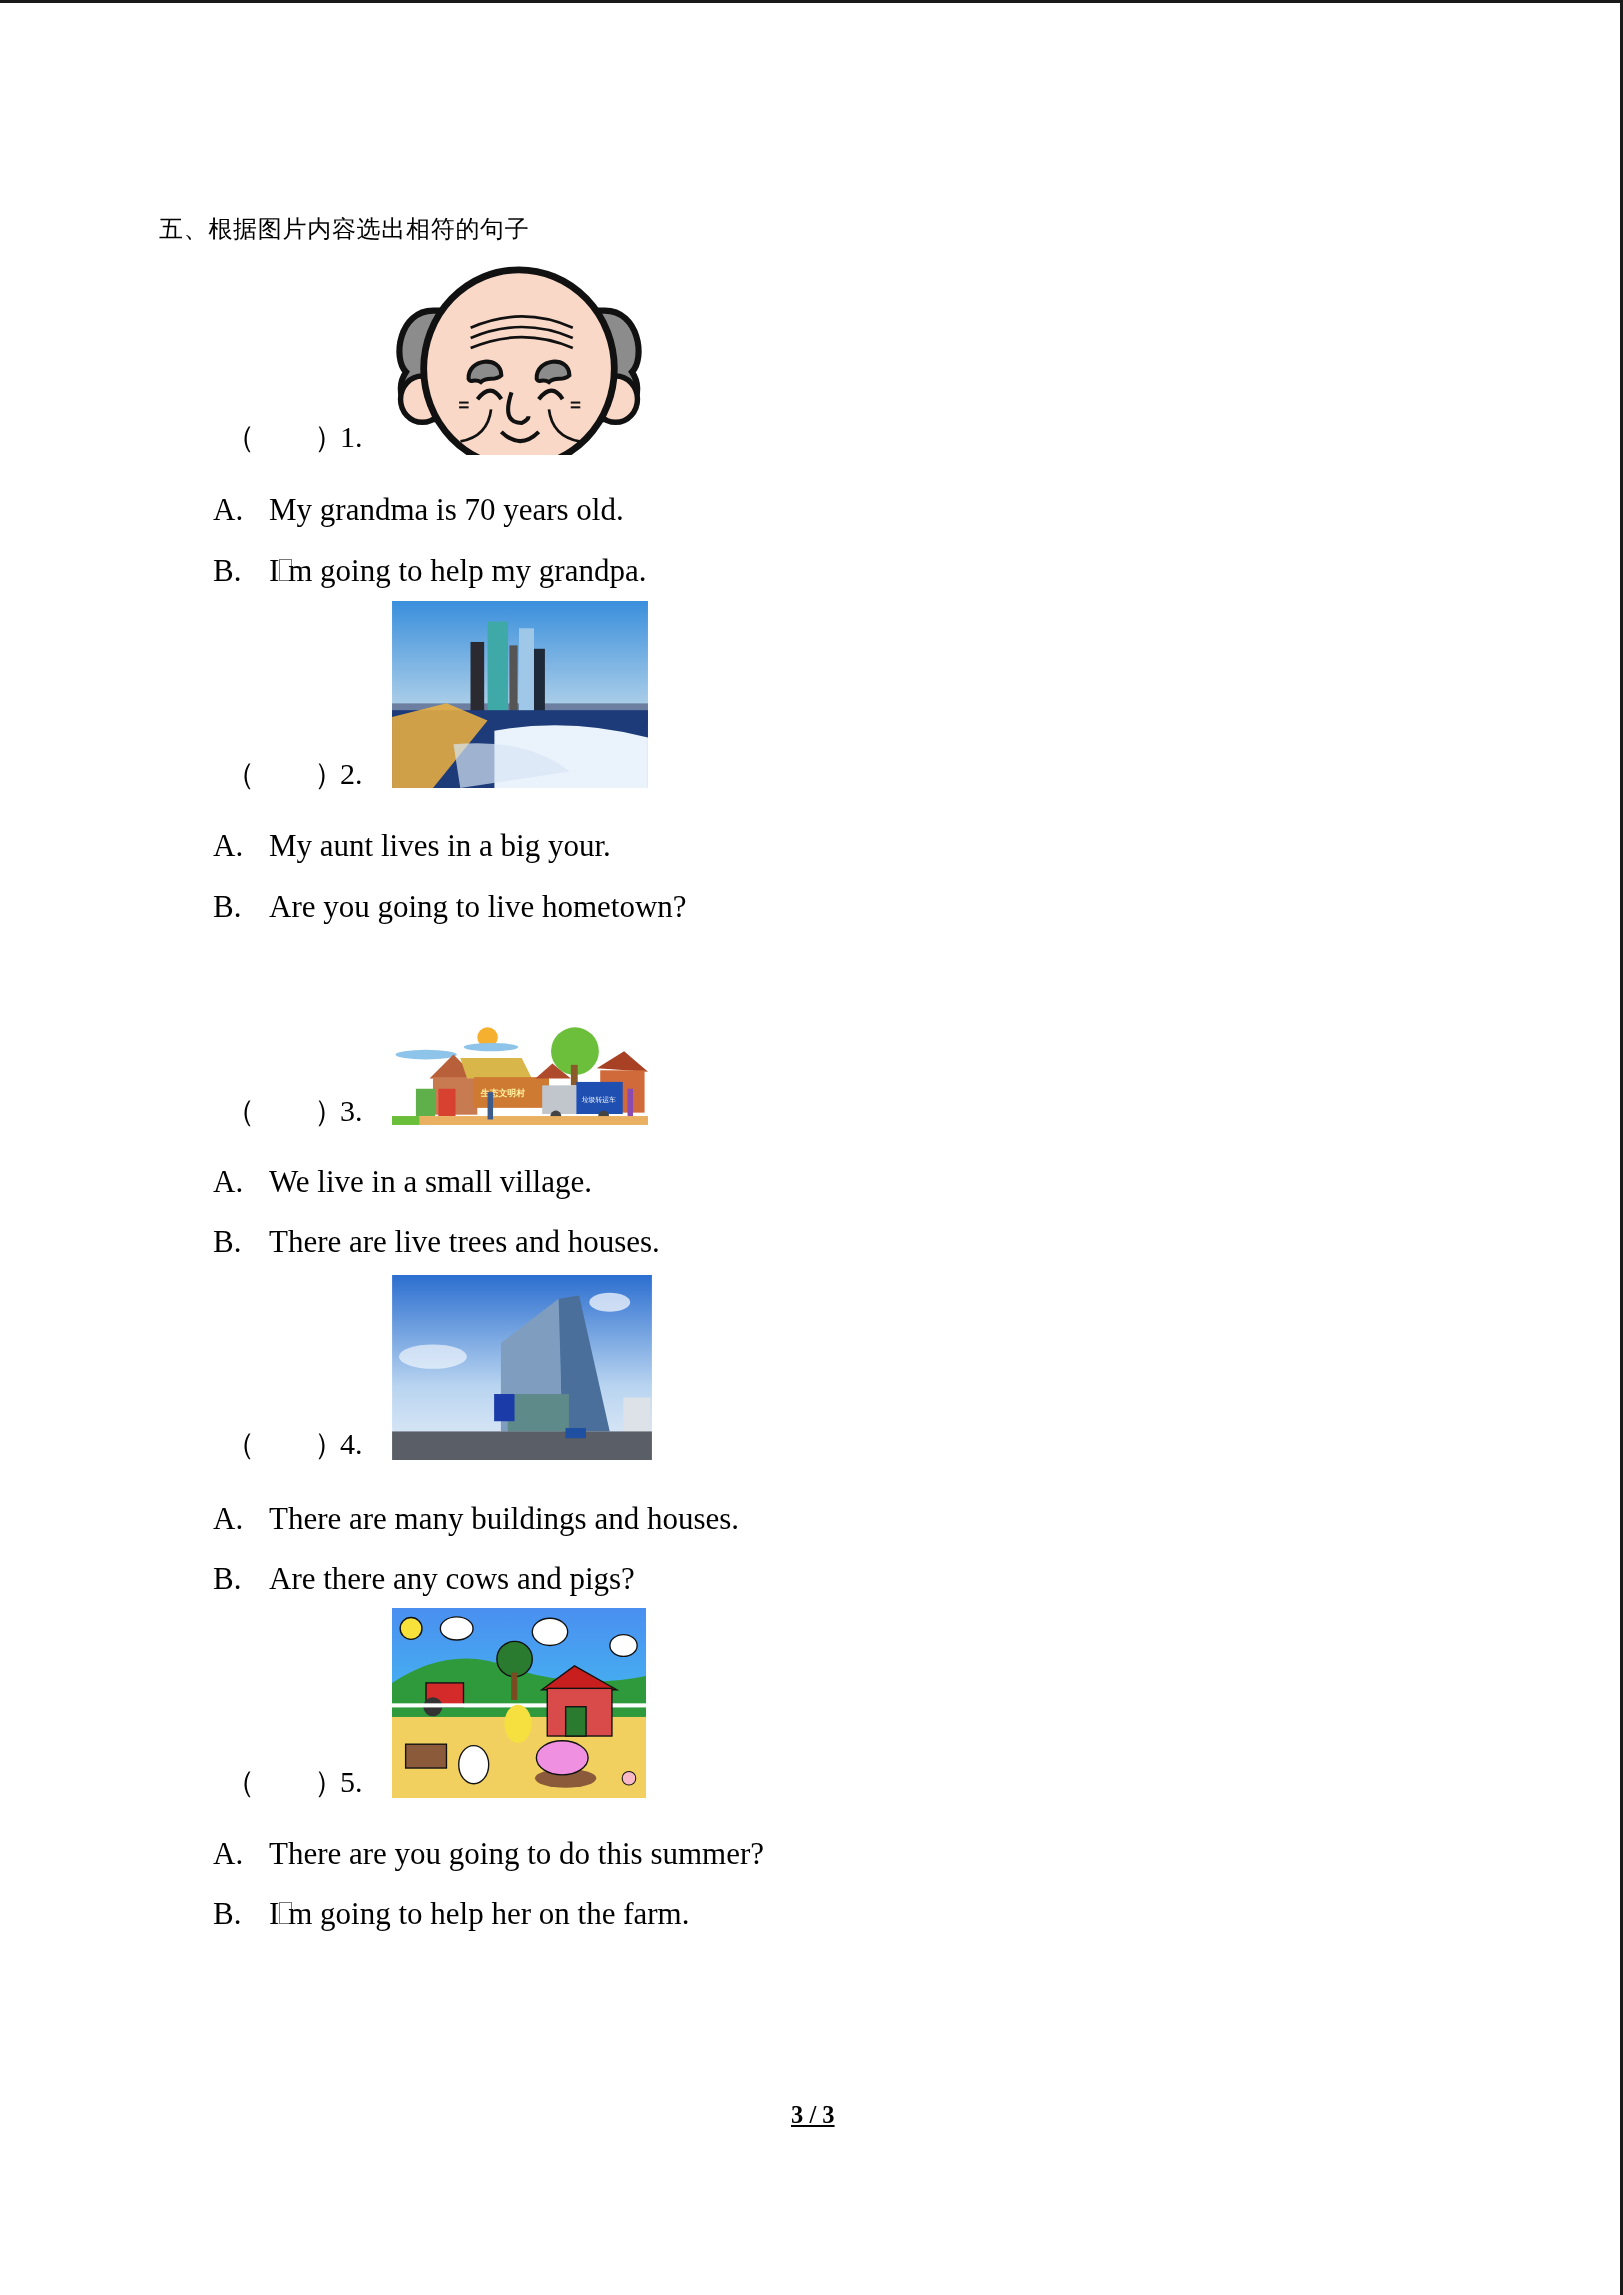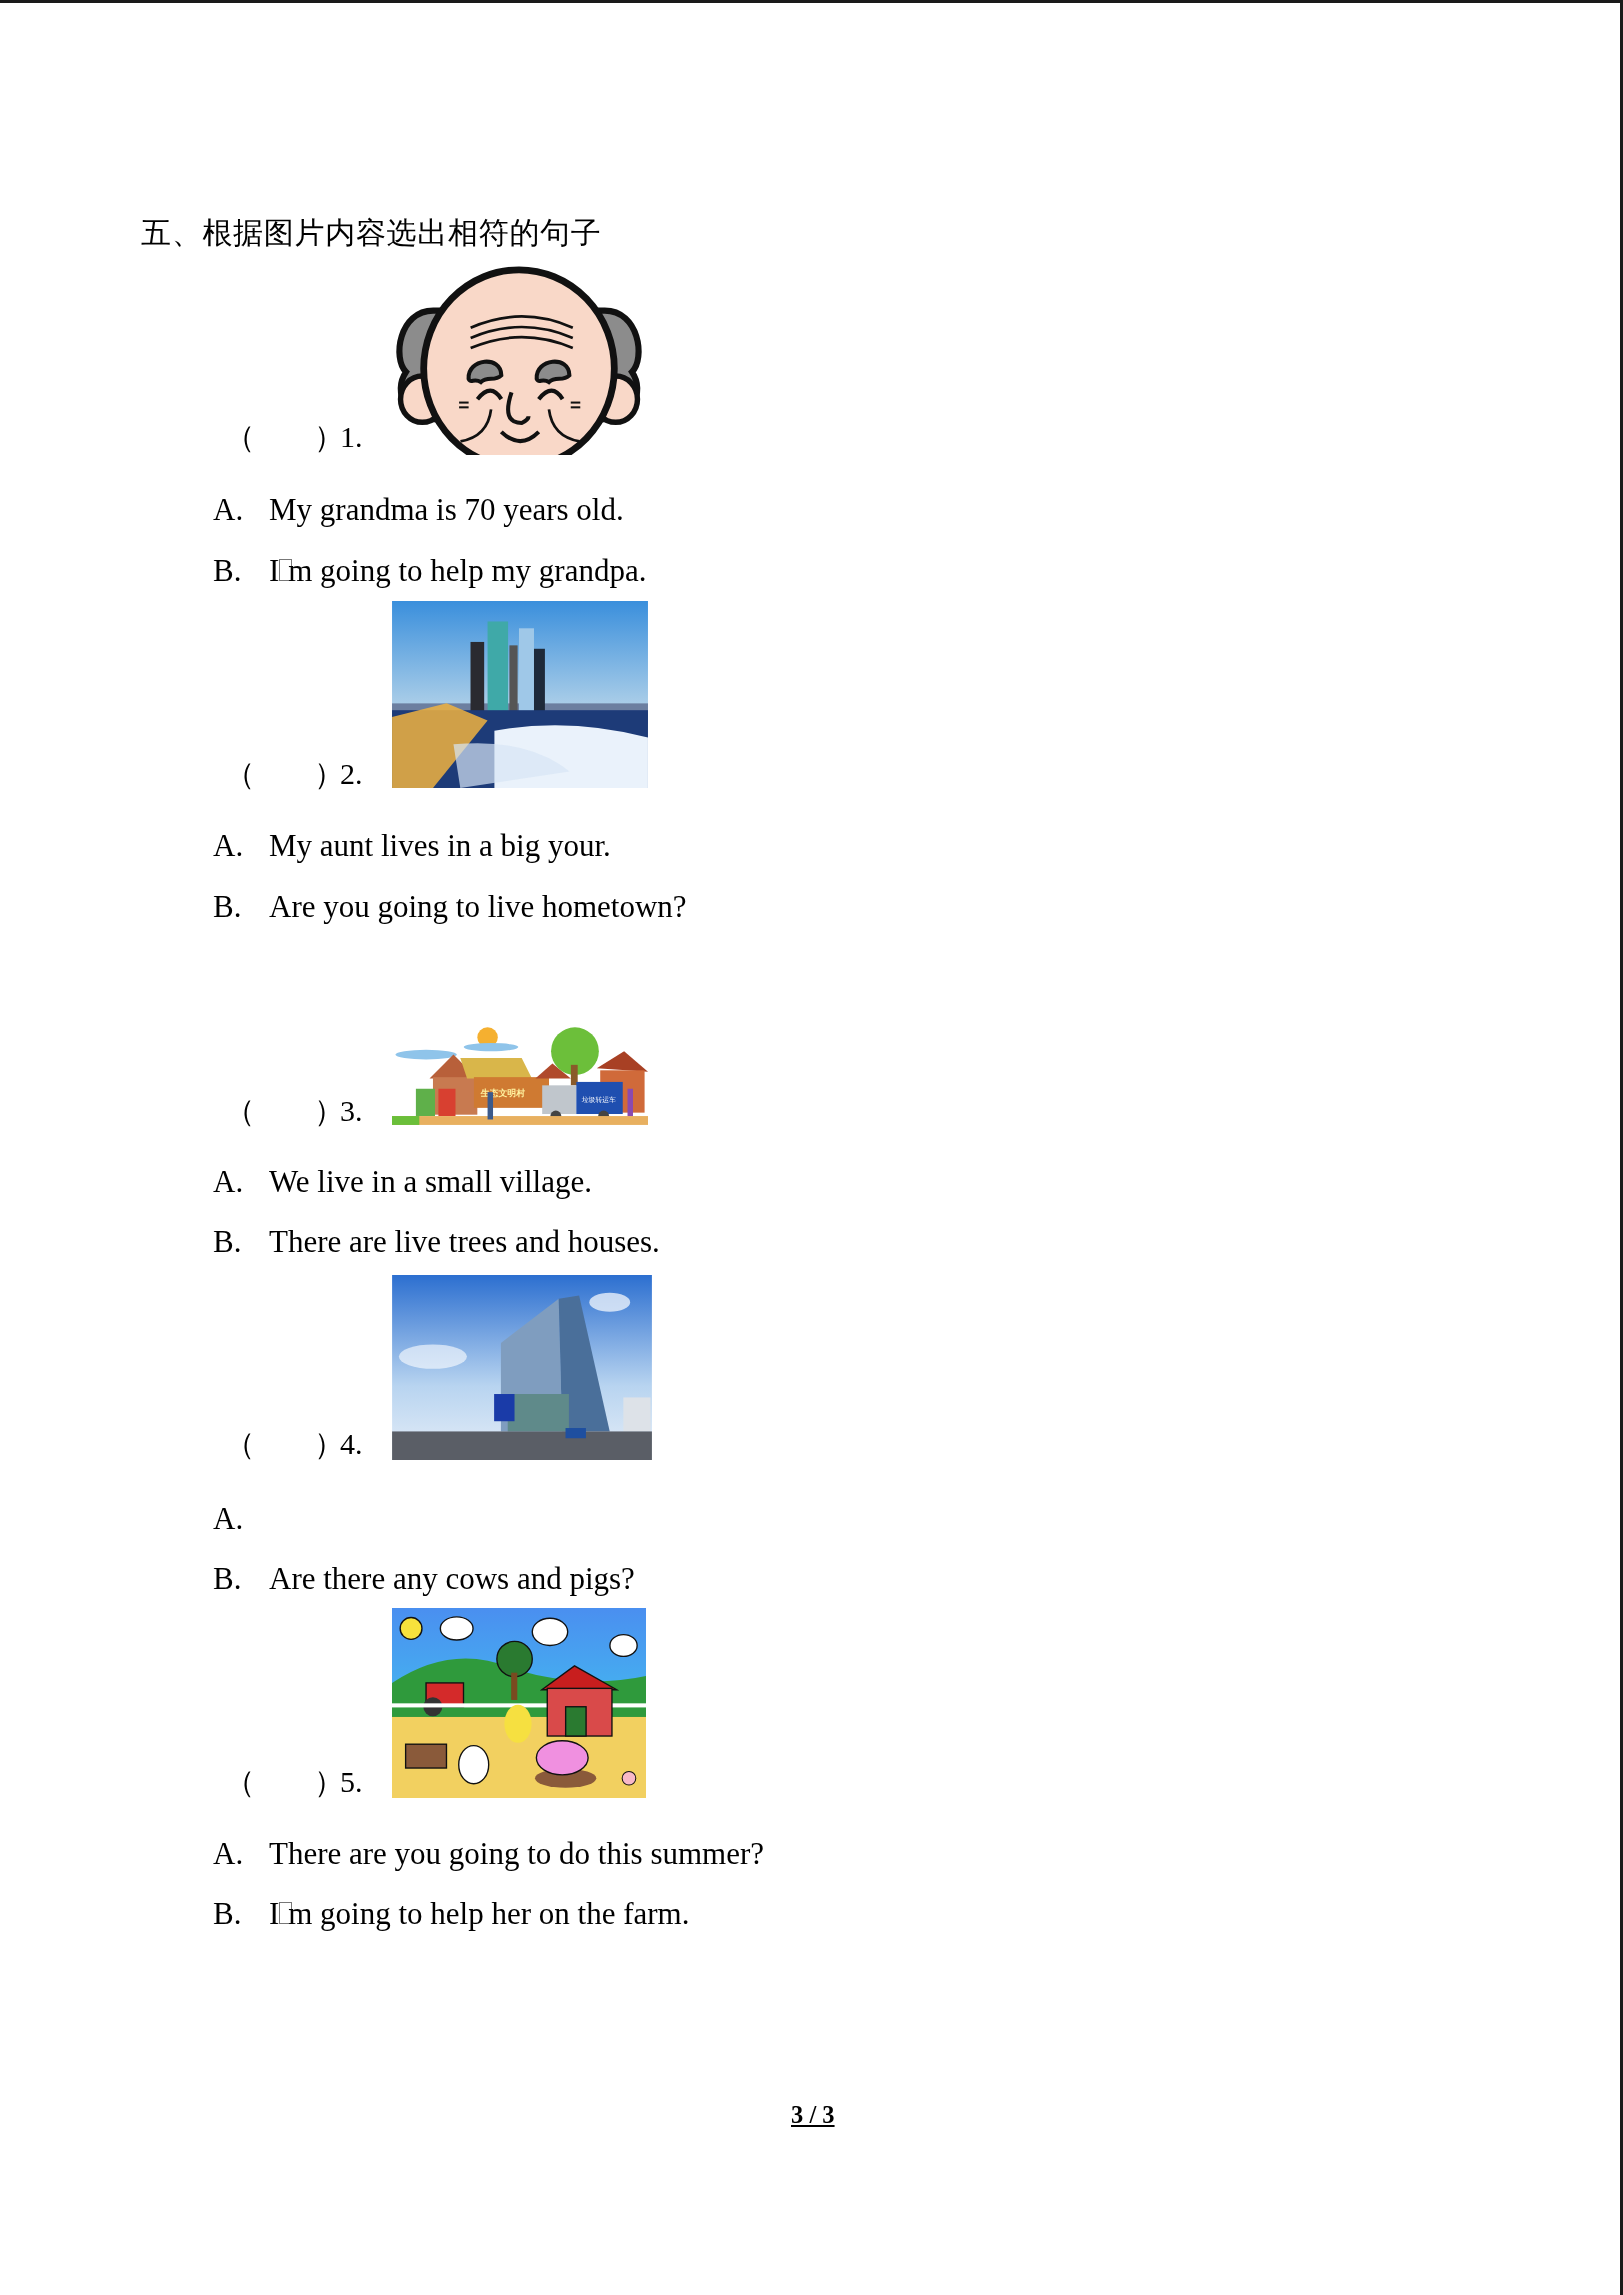--- a/index.html
+++ b/index.html
@@ -3,23 +3,23 @@
 <meta charset="utf-8">
 <style>
   html, body { margin: 0; padding: 0; background: #ffffff; }
   body {
     width: 1623px; height: 2295px; position: relative; overflow: hidden;
     font-family: "Liberation Serif", "DejaVu Serif", serif; color: #000;
   }
   .top-border { position: absolute; left: 0; top: 0; width: 1623px; height: 2.7px; background: #1a1a1a; }
   .right-border { position: absolute; right: 0; top: 0; width: 2.7px; height: 2295px; background: #1a1a1a; }
   .heading {
-    position: absolute; left: 141px; top: 213px;
+    position: absolute; left: 159px; top: 213px;
     font-family: Liberation Sans, sans-serif;
-    font-size: 30px; letter-spacing: 0.7px; white-space: nowrap;
+    font-size: 24px; letter-spacing: 0.7px; white-space: nowrap;
   }
   .q-label {
     position: absolute; left: 225px; font-size: 30px; white-space: nowrap;
     display: flex; align-items: baseline;
   }
   .q-label .paren-open { width: 89px; display: inline-block; }
   .q-label .paren-close { display: inline-block; width: 26px; }
   .option {
     position: absolute; left: 213px; font-size: 31px; white-space: nowrap;
     display: flex; align-items: baseline;
@@ -189,20 +189,21 @@
     <polygon points="245,35 275,30 320,230 250,230" fill="#4a6f9a"></polygon>
     <rect x="170" y="175" width="90" height="55" fill="#5f8a8a"></rect>
     <rect x="150" y="175" width="30" height="40" fill="#1a3ba8"></rect>
     <rect x="340" y="180" width="40" height="50" fill="#dde2e8"></rect>
     <rect x="0" y="230" width="382" height="42" fill="#5a5e66"></rect>
     <rect x="255" y="225" width="30" height="15" fill="#1e4fa0"></rect>
   </svg>
 </div>
 <div class="option" style="top:1501px;">
   <span class="opt-letter">A.</span>
+  <span>There are many buildings and houses.</span>
 </div>
 <div class="option" style="top:1561px;">
   <span class="opt-letter">B.</span>
   <span>Are there any cows and pigs?</span>
 </div>
 
 <div class="q-label" style="top:1762px;">
   <span class="paren-open">（</span>
   <span class="paren-close">）</span>
   <span>5.</span>

